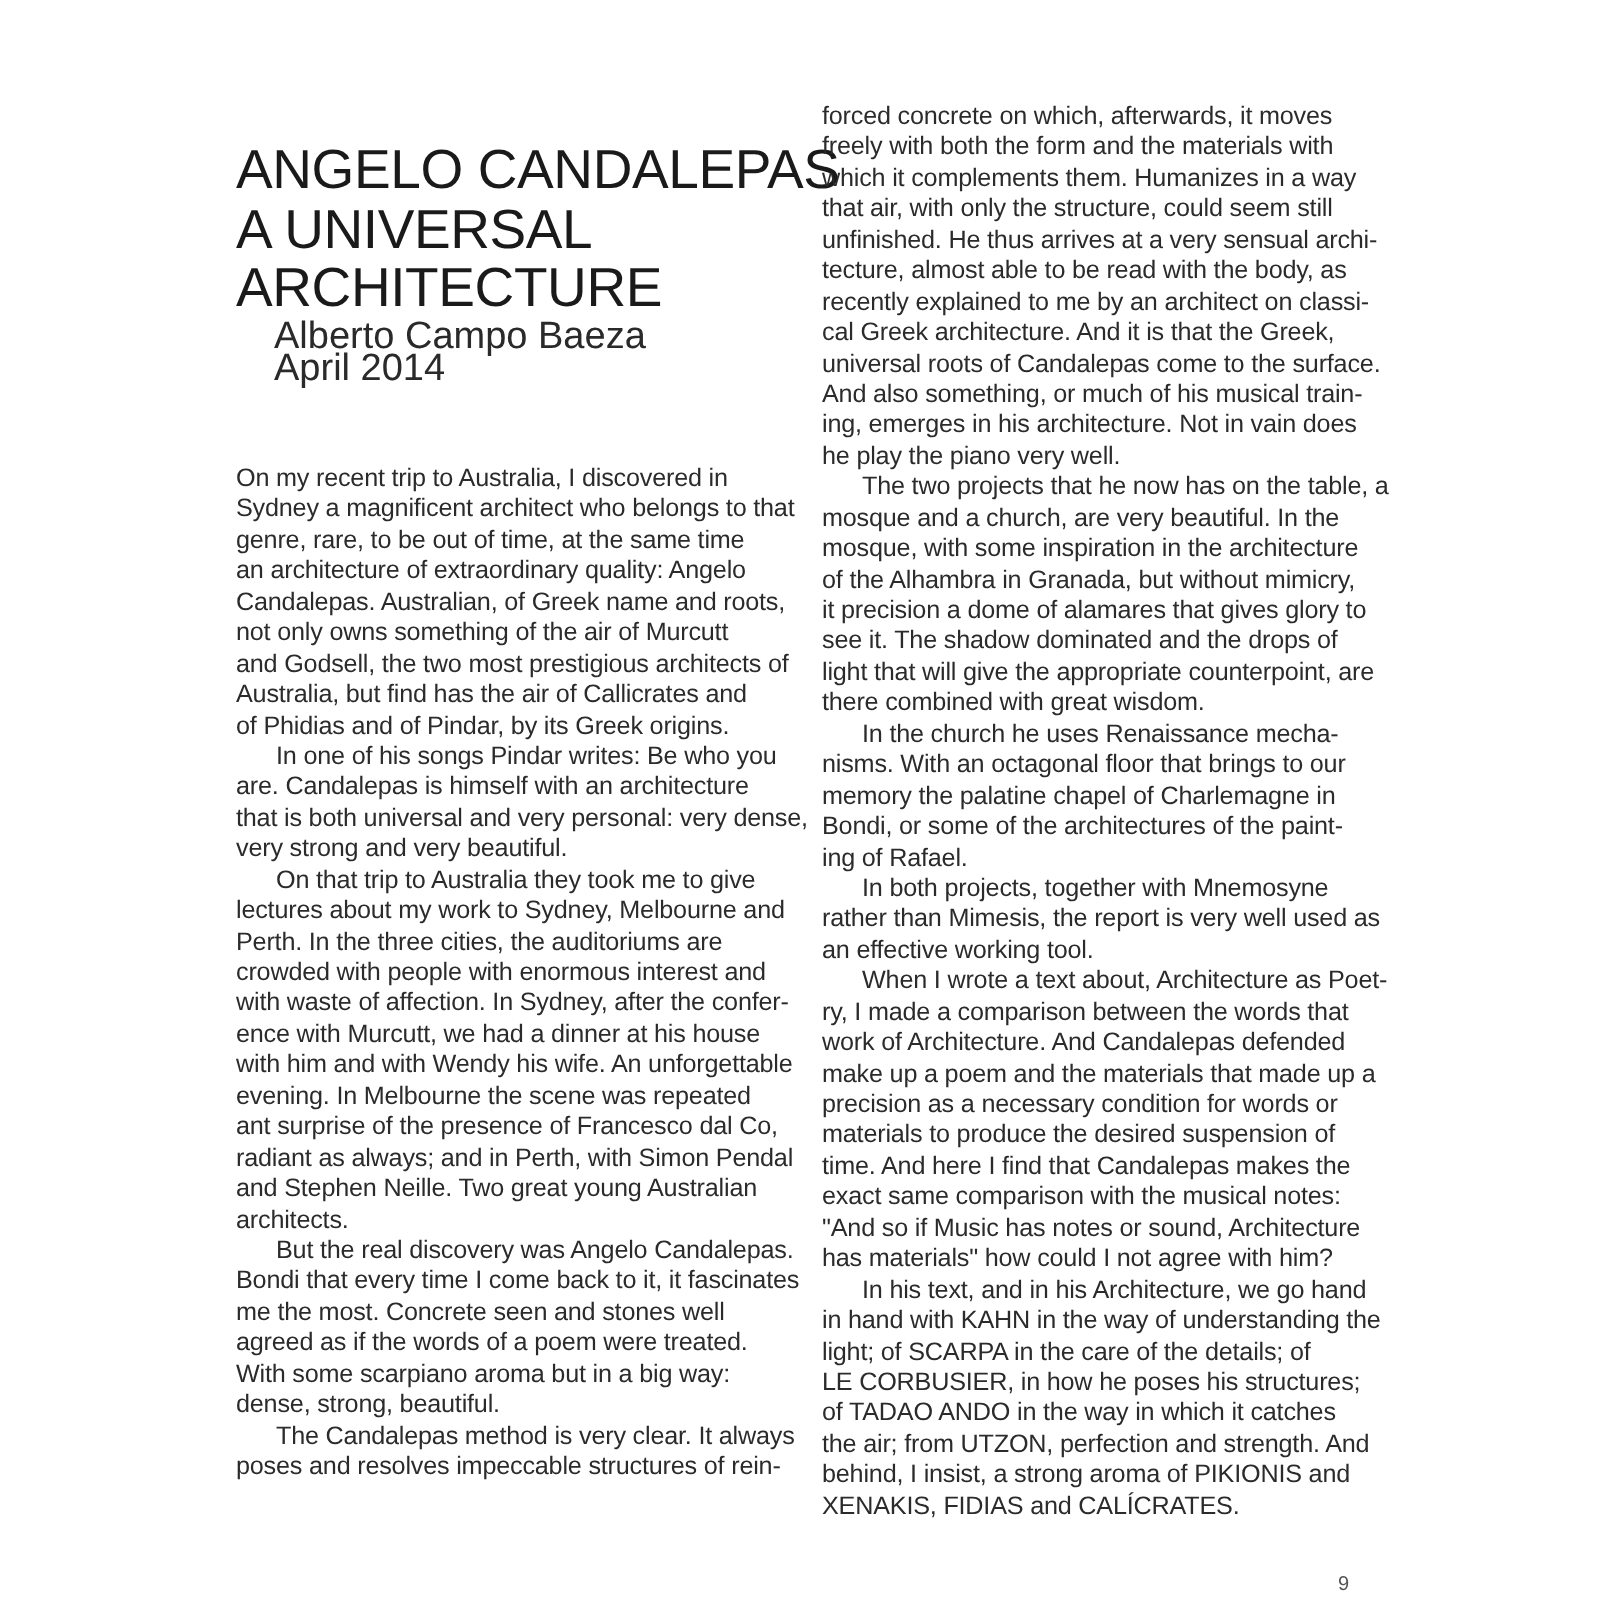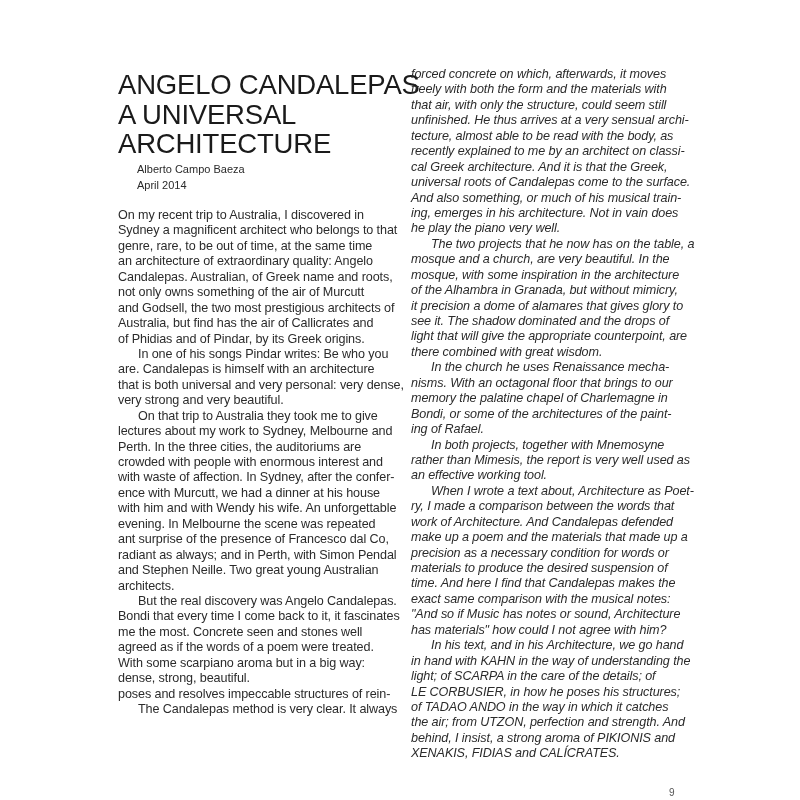--- a/index.html
+++ b/index.html
@@ -6,30 +6,30 @@
   body { width: 800px; height: 800px; position: relative; overflow: hidden; }
   .page { position: absolute; left: 0; top: 0; width: 800px; height: 800px; background: #fff; }
   .title {
     position: absolute; left: 118px; top: 70px; width: 290px;
     font-family: "Liberation Sans", sans-serif; font-size: 27.5px; line-height: 29.5px;
     color: #1a1a1a; font-weight: normal; letter-spacing: -0.2px; margin: 0;
   }
   .title div { white-space: nowrap; }
   .byline {
     position: absolute; left: 137px; top: 161px;
-    font-family: "Liberation Sans", sans-serif; font-size: 11px; line-height: 16px; color: #2a2a2a;
+    font-family: "Liberation Sans", sans-serif; font-size: 19px; line-height: 16px; color: #2a2a2a;
   }
   .col {
     position: absolute; font-family: "Liberation Sans", sans-serif;
     font-size: 12.6px; line-height: 15.45px; color: #2b2b2b; letter-spacing: -0.1px;
   }
   .col .ln { white-space: nowrap; height: 15.45px; }
   .col .ln.indent { padding-left: 20px; }
-  .col-left { left: 118px; top: 208px; width: 290px; }
-  .col-right { left: 411px; top: 67px; width: 290px; font-style: italic; }
+  .col-left { left: 118px; top: 232px; width: 290px; }
+  .col-right { left: 411px; top: 51px; width: 290px; }
   .page-number {
     position: absolute; left: 669px; top: 787px;
     font-family: "Liberation Sans", sans-serif; font-size: 10px; color: #555;
   }
 </style>
 </head>
 <body>
 
 <div class="page">
   <h1 class="title">
@@ -68,26 +68,27 @@
       <div class="ln">ant surprise of the presence of Francesco dal Co,</div>
       <div class="ln">radiant as always; and in Perth, with Simon Pendal</div>
       <div class="ln">and Stephen Neille. Two great young Australian</div>
       <div class="ln">architects.</div>
       <div class="ln indent">But the real discovery was Angelo Candalepas.</div>
       <div class="ln">Bondi that every time I come back to it, it fascinates</div>
       <div class="ln">me the most. Concrete seen and stones well</div>
       <div class="ln">agreed as if the words of a poem were treated.</div>
       <div class="ln">With some scarpiano aroma but in a big way:</div>
       <div class="ln">dense, strong, beautiful.</div>
+      <div class="ln indent">The Candalepas method is very clear. It always</div>
       <div class="ln">poses and resolves impeccable structures of rein-</div>
-      <div class="ln indent">The Candalepas method is very clear. It always</div>
     </div>
   <div class="col col-right" id="col-right">
       <div class="ln">forced concrete on which, afterwards, it moves</div>
       <div class="ln">freely with both the form and the materials with</div>
+      <div class="ln">which it complements them. Humanizes in a way</div>
       <div class="ln">that air, with only the structure, could seem still</div>
       <div class="ln">unfinished. He thus arrives at a very sensual archi-</div>
       <div class="ln">tecture, almost able to be read with the body, as</div>
       <div class="ln">recently explained to me by an architect on classi-</div>
       <div class="ln">cal Greek architecture. And it is that the Greek,</div>
       <div class="ln">universal roots of Candalepas come to the surface.</div>
       <div class="ln">And also something, or much of his musical train-</div>
       <div class="ln">ing, emerges in his architecture. Not in vain does</div>
       <div class="ln">he play the piano very well.</div>
       <div class="ln indent">The two projects that he now has on the table, a</div>

